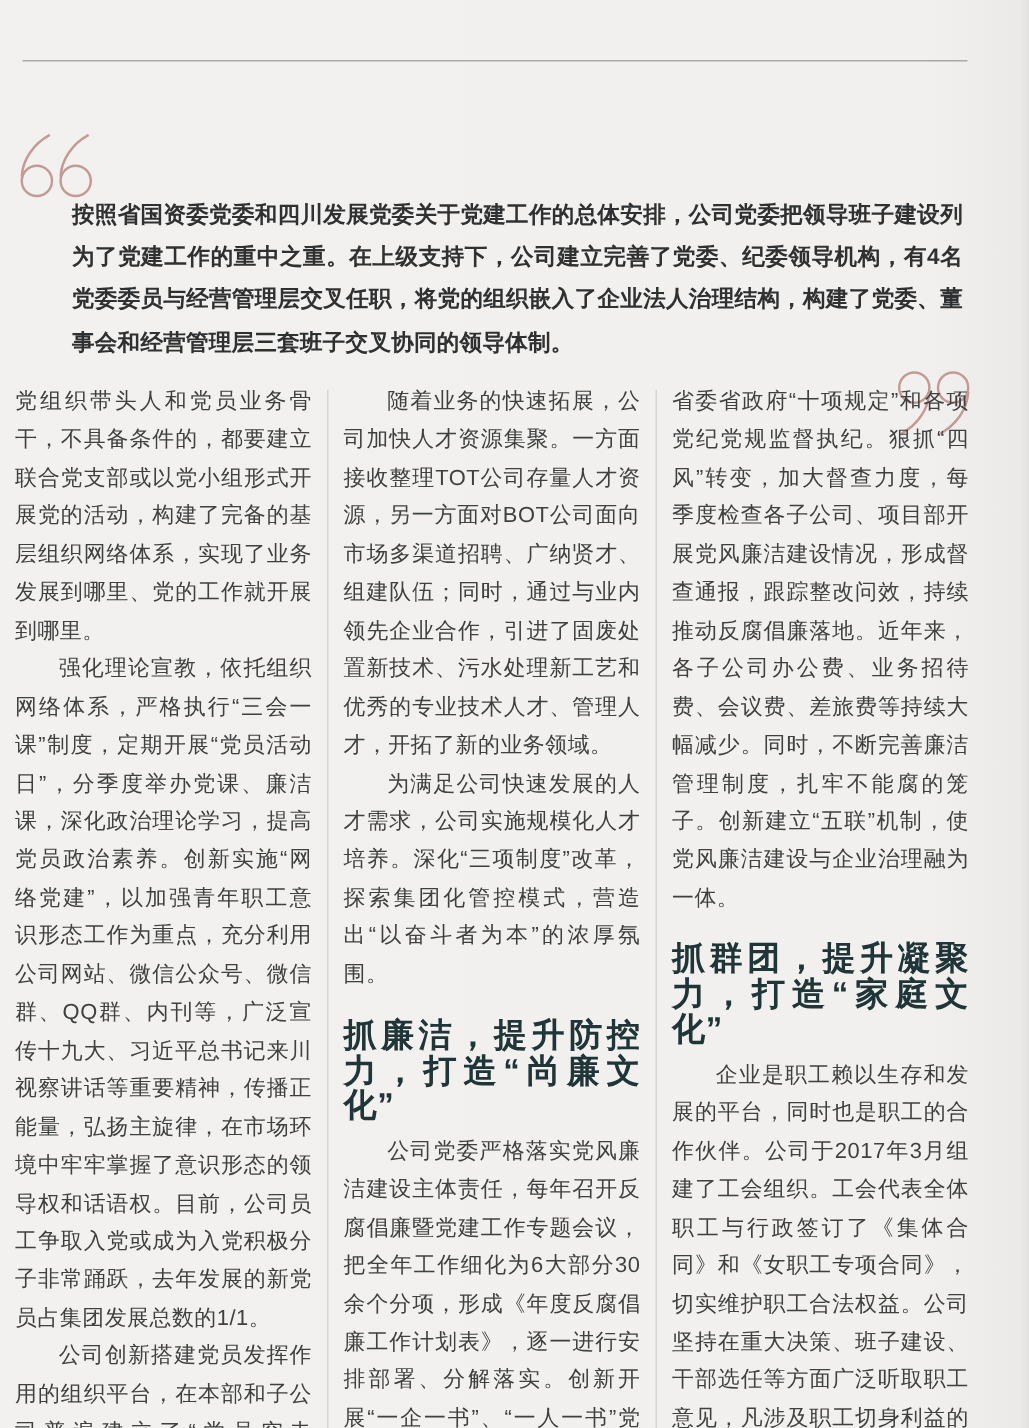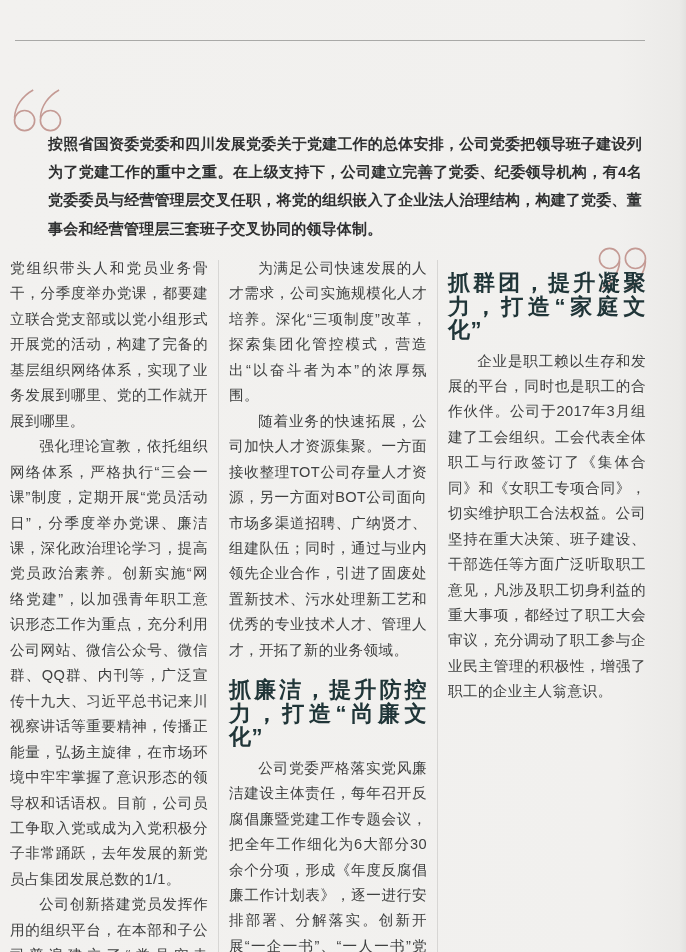--- a/index.html
+++ b/index.html
@@ -128,39 +128,40 @@
             <circle cx="41" cy="34" r="10.5"></circle>
           </g>
         </svg>
       </div>
     </div>
   </div>
 
   <div class="columns">
 
     <div class="col">
-      <p class="body-p">党组织带头人和党员业务骨干，分季度举办党课，都要建立联合党支部或以党小组形式开展党的活动，构建了完备的基层组织网络体系，实现了业务发展到哪里、党的工作就开展到哪里。</p>
+      <p class="body-p">党组织带头人和党员业务骨干，不具备条件的，都要建立联合党支部或以党小组形式开展党的活动，构建了完备的基层组织网络体系，实现了业务发展到哪里、党的工作就开展到哪里。</p>
       <p class="body-p indent">强化理论宣教，依托组织网络体系，严格执行“三会一课”制度，定期开展“党员活动日”，分季度举办党课、廉洁课，深化政治理论学习，提高党员政治素养。创新实施“网络党建”，以加强青年职工意识形态工作为重点，充分利用公司网站、微信公众号、微信群、QQ群、内刊等，广泛宣传十九大、习近平总书记来川视察讲话等重要精神，传播正能量，弘扬主旋律，在市场环境中牢牢掌握了意识形态的领导权和话语权。目前，公司员工争取入党或成为入党积极分子非常踊跃，去年发展的新党员占集团发展总数的1/1。</p>
       <p class="body-p indent">公司创新搭建党员发挥作用的组织平台，在本部和子公司普遍建立了“党员突击队”、“党员工作室”和“党员示范岗”。创新党建工作载体，广泛开展“三全三争”主题活动，使各级党组织真正成为了推动业务快速发展的战斗堡垒。</p>
 
     </div>
 
     <div class="col-divider"></div>
 
     <div class="col">
+      <p class="body-p indent">随着业务的快速拓展，公司加快人才资源集聚。一方面接收整理TOT公司存量人才资源，另一方面对BOT公司面向市场多渠道招聘、广纳贤才、组建队伍；同时，通过与业内领先企业合作，引进了固废处置新技术、污水处理新工艺和优秀的专业技术人才、管理人才，开拓了新的业务领域。</p>
       <p class="body-p indent">为满足公司快速发展的人才需求，公司实施规模化人才培养。深化“三项制度”改革，探索集团化管控模式，营造出“以奋斗者为本”的浓厚氛围。</p>
-      <p class="body-p indent">随着业务的快速拓展，公司加快人才资源集聚。一方面接收整理TOT公司存量人才资源，另一方面对BOT公司面向市场多渠道招聘、广纳贤才、组建队伍；同时，通过与业内领先企业合作，引进了固废处置新技术、污水处理新工艺和优秀的专业技术人才、管理人才，开拓了新的业务领域。</p>
       <h3 class="section-heading">抓廉洁，提升防控力，打造“尚廉文化”</h3>
       <p class="body-p indent">公司党委严格落实党风廉洁建设主体责任，每年召开反腐倡廉暨党建工作专题会议，把全年工作细化为6大部分30余个分项，形成《年度反腐倡廉工作计划表》，逐一进行安排部署、分解落实。创新开展“一企一书”、“一人一书”党风廉洁合同签订活动，为不同子公司量身定制建廉方案，为本部和子公司所有高管量身打造守廉“盔甲”。</p>
 
     </div>
 
     <div class="col-divider"></div>
 
     <div class="col">
+      <p class="body-p">省委省政府“十项规定”和各项党纪党规监督执纪。狠抓“四风”转变，加大督查力度，每季度检查各子公司、项目部开展党风廉洁建设情况，形成督查通报，跟踪整改问效，持续推动反腐倡廉落地。近年来，各子公司办公费、业务招待费、会议费、差旅费等持续大幅减少。同时，不断完善廉洁管理制度，扎牢不能腐的笼子。创新建立“五联”机制，使党风廉洁建设与企业治理融为一体。</p>
       <h3 class="section-heading">抓群团，提升凝聚力，打造“家庭文化”</h3>
       <p class="body-p indent">企业是职工赖以生存和发展的平台，同时也是职工的合作伙伴。公司于2017年3月组建了工会组织。工会代表全体职工与行政签订了《集体合同》和《女职工专项合同》，切实维护职工合法权益。公司坚持在重大决策、班子建设、干部选任等方面广泛听取职工意见，凡涉及职工切身利益的重大事项，都经过了职工大会审议，充分调动了职工参与企业民主管理的积极性，增强了职工的企业主人翁意识。</p>
 
     </div>
 
   </div>
 
 </div>
 
 </body></html>

